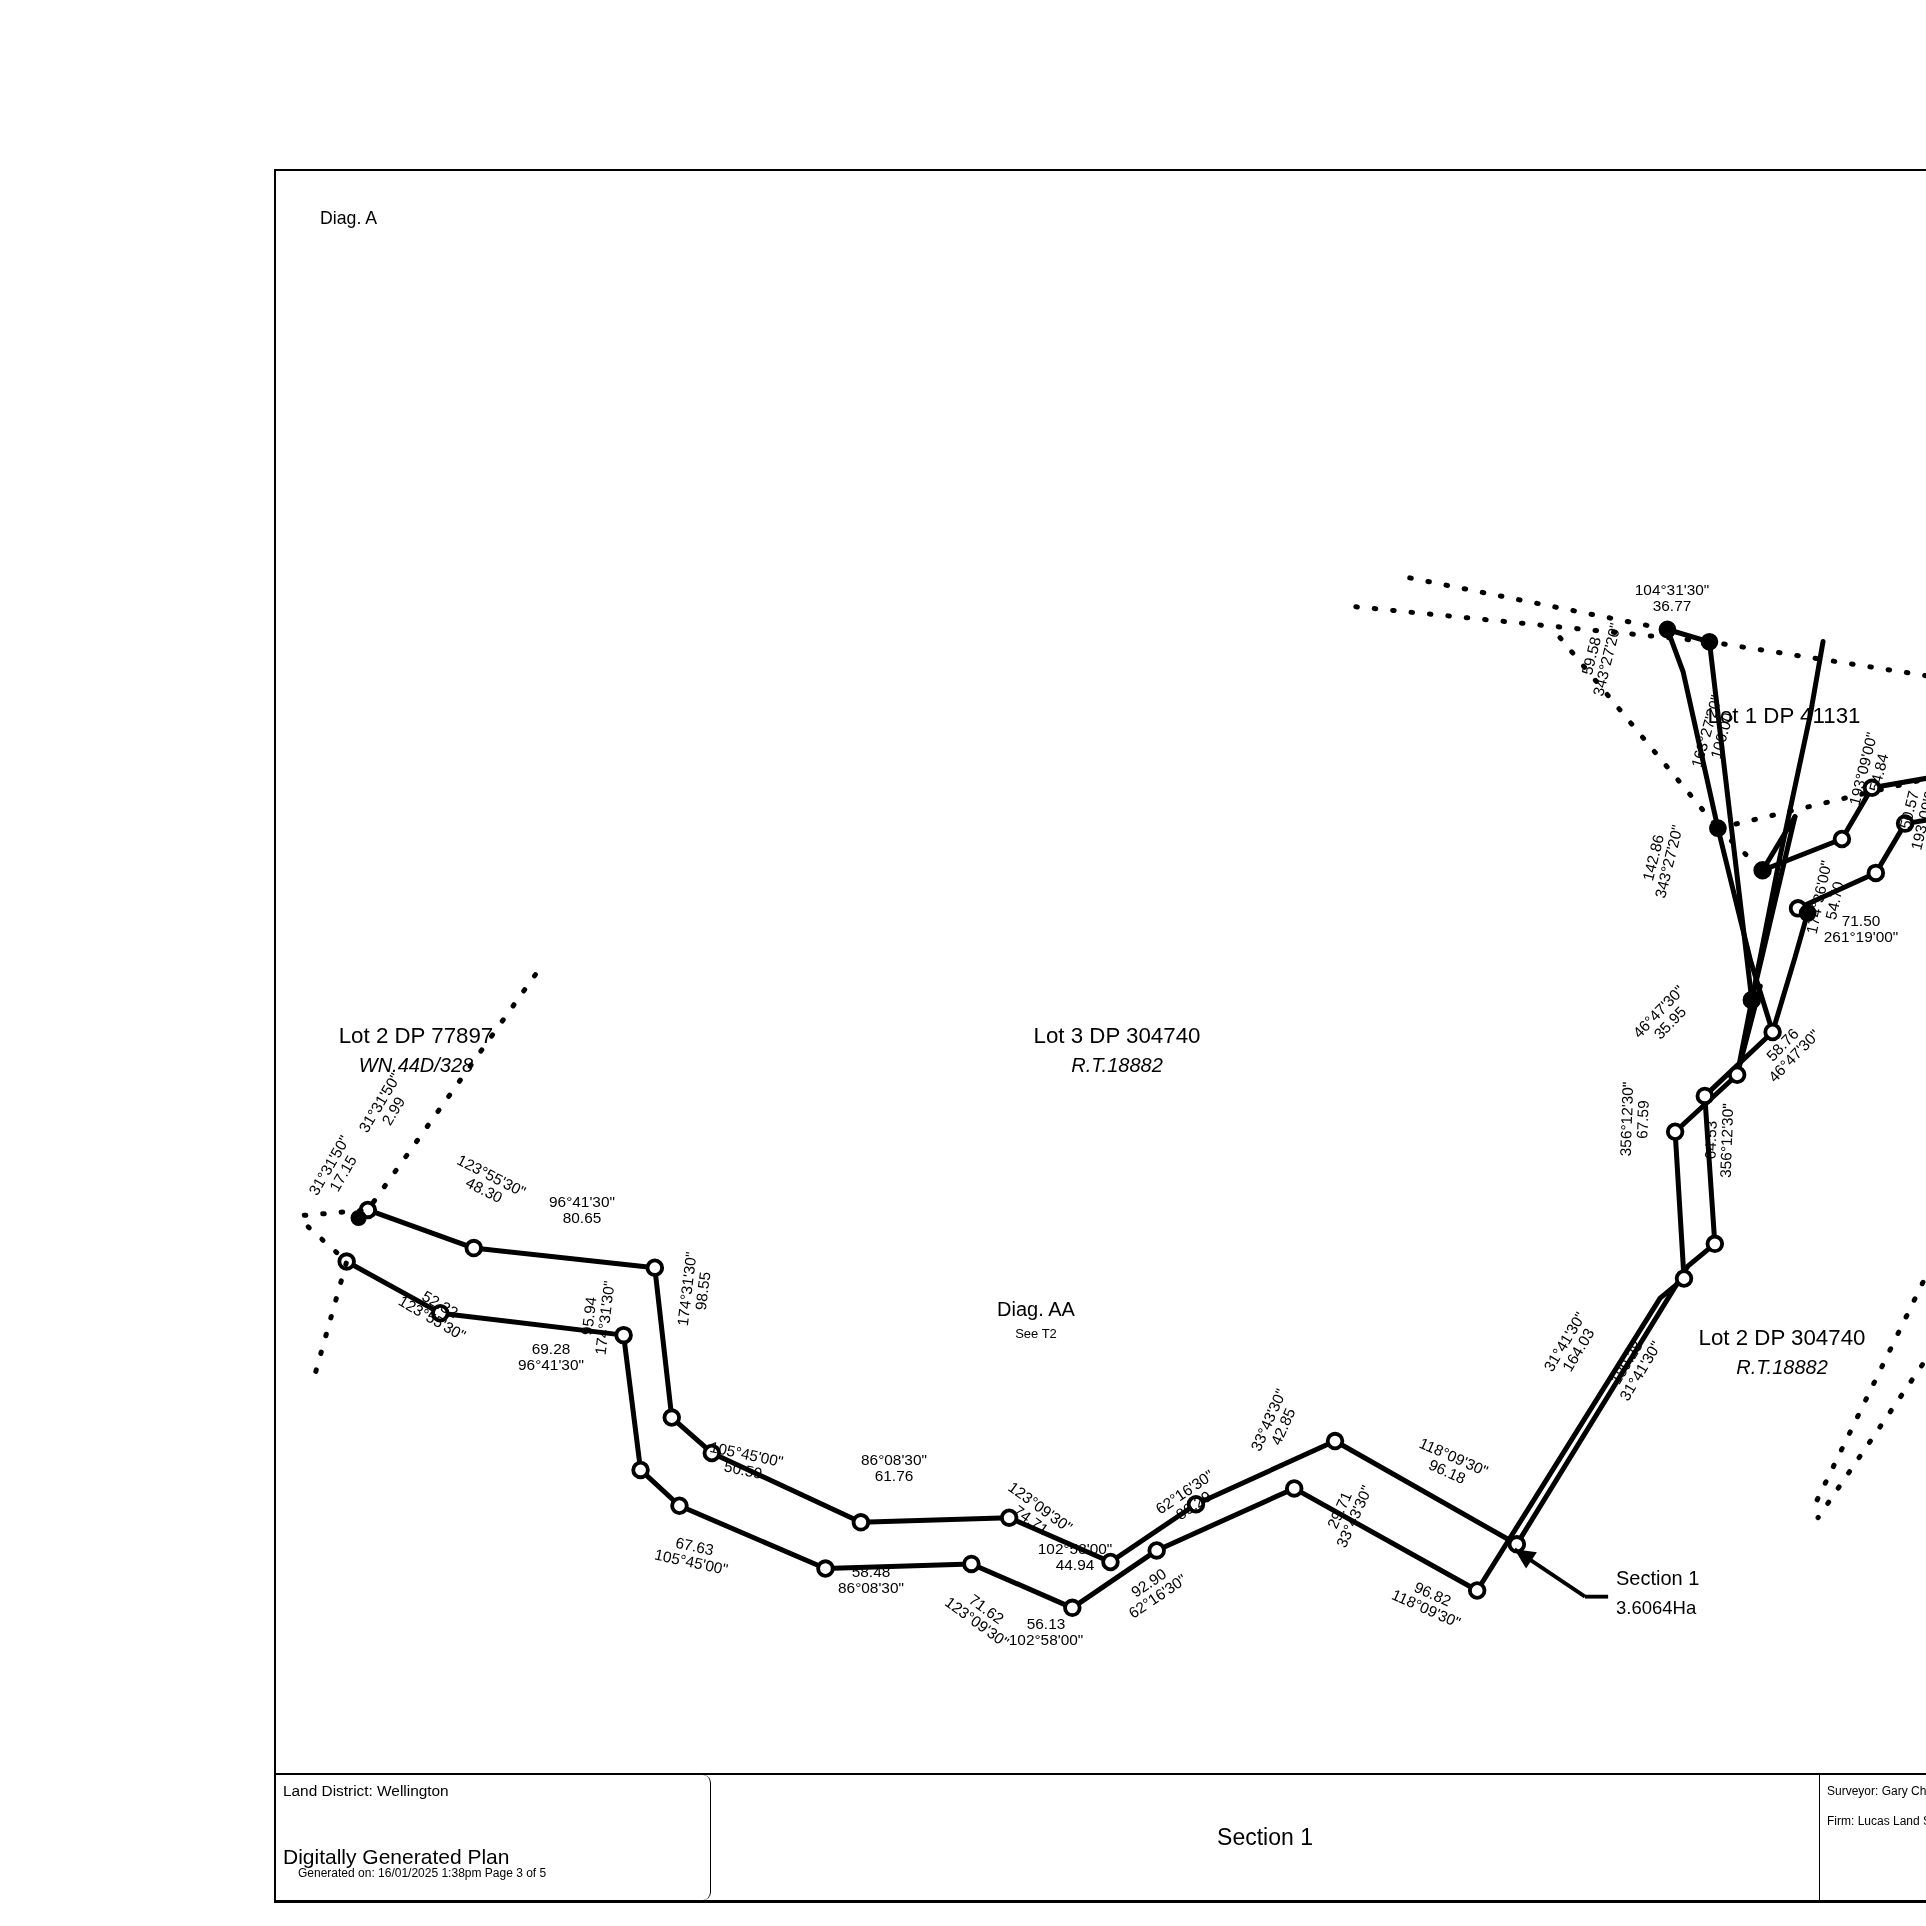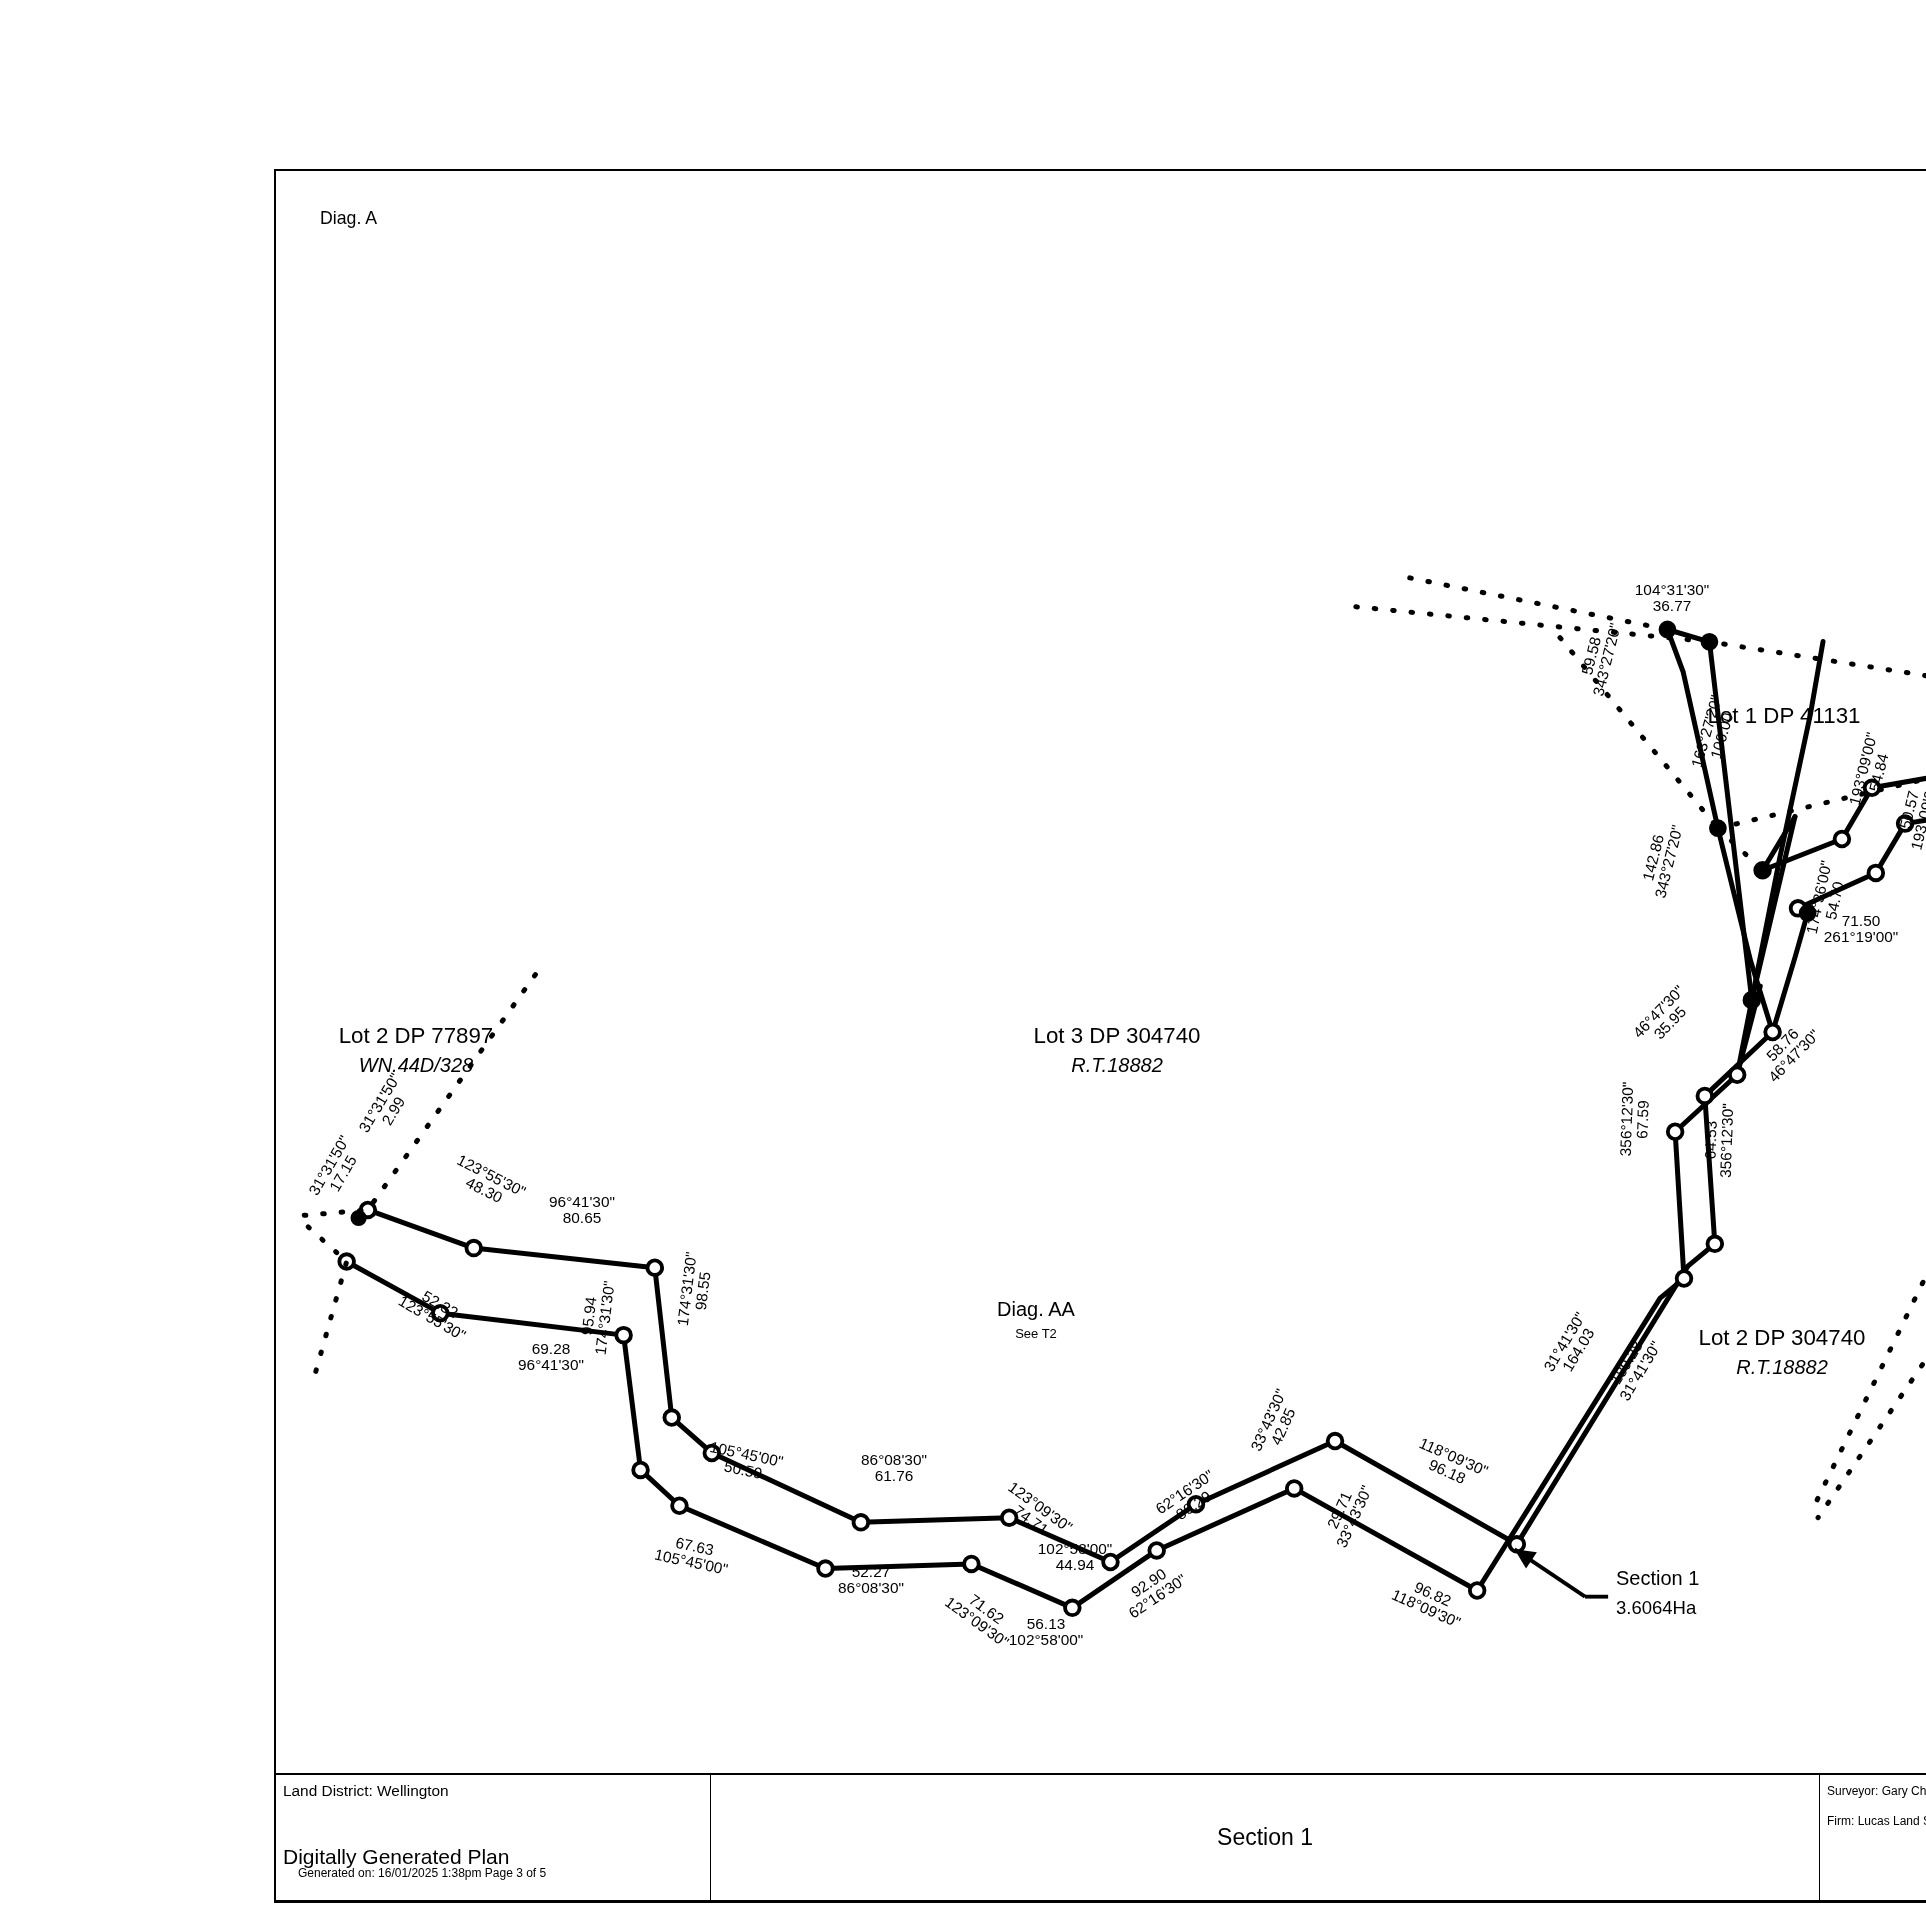--- a/index.html
+++ b/index.html
@@ -8,21 +8,21 @@
 
   
   #frame{position:absolute;left:274px;top:169px;width:2496px;height:1734px;
          border:2.3px solid #000;box-sizing:border-box;background:#fff;}
 
   
   #titleblock{position:absolute;left:274px;top:1773px;width:2496px;height:129px;
               border:2.3px solid #000;box-sizing:border-box;display:flex;}
   .tb-cell{box-sizing:border-box;position:relative;padding:5.4px 7px;}
   .tb-sep{border-right:1.9px solid #000;}
-  #tb-left{width:435px;}
+  #tb-left{width:435px;border-radius:8px;}
   #tb-mid{width:1109px;display:flex;align-items:center;justify-content:center;}
   #tb-surv{width:455px;}
 
   .tb-line{font-size:15.4px;line-height:1.38;white-space:nowrap;}
   .tb-small{font-size:12px;line-height:1.3;white-space:nowrap;}
   .tb-big{font-size:21px;line-height:1.34;white-space:nowrap;}
   .tb-mid-title{font-size:23px;}
   #tb-left .dg{position:absolute;left:7px;top:68px;}
   #tb-left .gen{position:absolute;left:22px;top:91px;}
   #tb-surv .s1{position:absolute;left:7px;top:8.5px;}
@@ -282,21 +282,21 @@
     <div>86°08'30"</div>
       <div>61.76</div>
   </div>
 
   <div class="lbl bd" style="left:697px;top:1531px;transform:translateX(-50%) rotate(12deg);">
     <div>67.63</div>
       <div>105°45'00"</div>
   </div>
 
   <div class="lbl bd" style="left:871px;top:1564px;transform:translateX(-50%) rotate(0deg);">
-    <div>52.27</div>
+    <div>58.48</div>
       <div>86°08'30"</div>
   </div>
 
   <div class="lbl bd" style="left:1052px;top:1479px;transform:translateX(-50%) rotate(36deg);">
     <div>123°09'30"</div>
       <div>74.71</div>
   </div>
 
   <div class="lbl bd" style="left:998px;top:1581px;transform:translateX(-50%) rotate(36deg);">
     <div>71.62</div>

